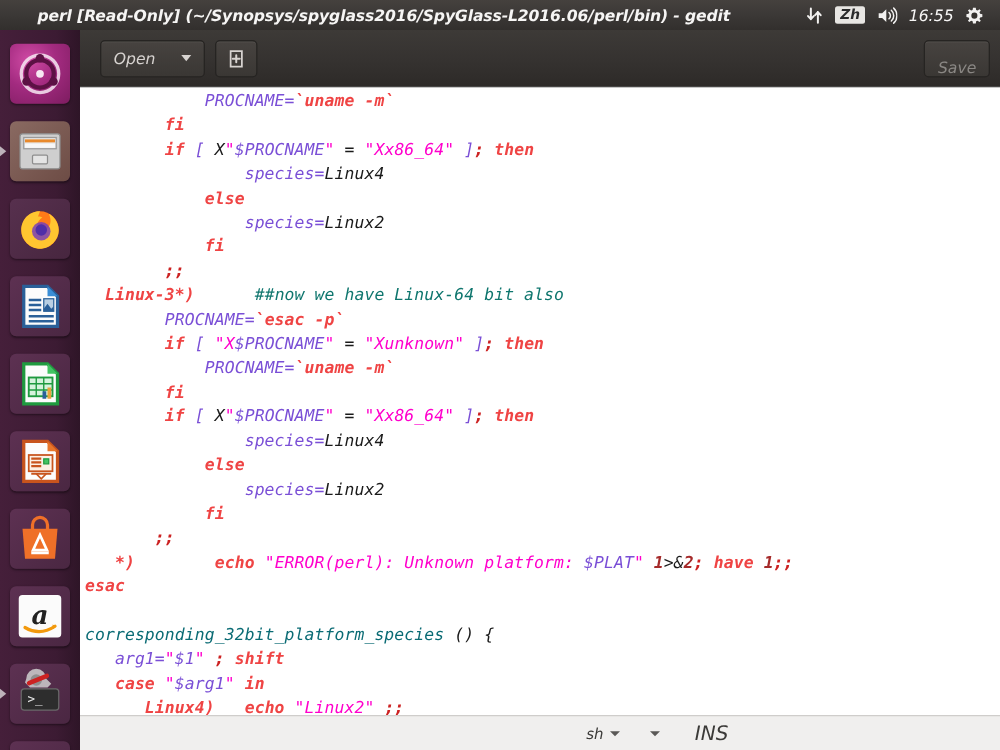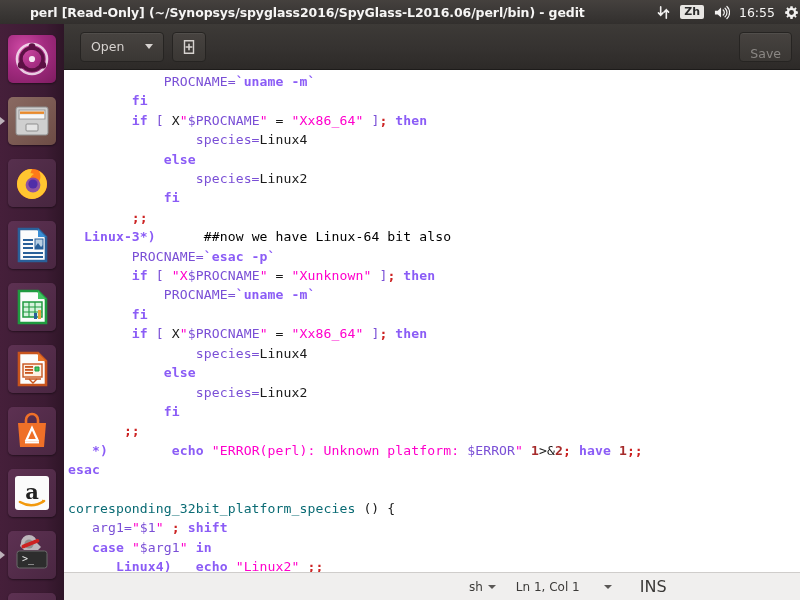--- a/index.html
+++ b/index.html
@@ -2,39 +2,39 @@
 <html><head>
 <meta charset="utf-8">
 <style>
   * { box-sizing: border-box; margin: 0; padding: 0; }
   html, body {
     width: 800px; height: 600px;
     overflow: hidden;
     font-family: "DejaVu Sans", sans-serif;
     background: #2c2c2c;
   }
-  #screen { position: relative; width: 796px; height: 600px; }
+  #screen { position: relative; width: 796px; height: 600px; font-style: italic; }
 
   
   #top-panel {
     position: absolute; top: 0; left: 0; width: 800px; height: 24px;
     background: linear-gradient(to bottom, #45413e 0%, #3b3836 50%, #322f2d 100%);
     display: flex; align-items: center;
     color: #f2f1f0;
   }
   #win-title {
     margin-left: 30px;
     font-size: 12.5px; font-weight: bold;
     color: #f6f5f4;
     white-space: nowrap;
     letter-spacing: -0.1px;
   }
   #indicators {
     margin-left: auto; display: flex; align-items: center; gap: 9px;
-    padding-right: 1px;
+    padding-right: 13px;
   }
   .ind { display: flex; align-items: center; justify-content: center; height: 24px; }
   .ind svg { display: block; }
   #kbd-badge {
     background: #e8e6e3; color: #2b2b2b;
     font-size: 11px; font-weight: bold;
     border-radius: 2px; padding: 1px 4px 2px 4px; line-height: 1;
   }
   #clock { font-size: 12.5px; color: #f6f5f4; font-weight: normal; }
 
@@ -113,24 +113,24 @@
     font-family: "DejaVu Sans Mono", monospace;
     font-size: 13.1px;
     line-height: 19.4px;
     color: #1a1a1a;
     white-space: pre;
     padding: 2px 0 0 4px;
     position: absolute; top: 0; left: 0;
     letter-spacing: 0.1px;
   }
   
-  .kw   { color: #8b5cf6; font-weight: bold; }   
+  .kw   { color: #ef4444; font-weight: bold; }   
   .str  { color: #ff00cc; }                       
   .var  { color: #7a4fd6; text-align: center; }                       
-  .cmt  { color: #000000; }                       
+  .cmt  { color: #0f766e; }                       
   .fn   { color: #0a6b74; }                       
   .op   { color: #7a4fd6; }                       
   .pl   { color: #1a1a1a; }                       
   .num  { color: #a52a2a; font-weight: bold; }
   .semi { color: #cc2222; font-weight: bold; }
 
   
   #statusbar {
     flex: 0 0 28px; height: 28px;
     background: #f0efee;
@@ -372,44 +372,41 @@
 <span class="var">        PROCNAME=</span><span class="kw">`esac -p`</span>
 <span class="kw">        if</span> <span class="op">[</span> <span class="str">"X</span><span class="var">$PROCNAME</span><span class="str">"</span> <span class="pl">=</span> <span class="str">"Xunknown"</span> <span class="op">]</span><span class="semi">;</span> <span class="kw">then</span>
 <span class="var">            PROCNAME=</span><span class="kw">`uname -m`</span>
 <span class="kw">        fi</span>
 <span class="kw">        if</span> <span class="op">[</span> <span class="pl">X</span><span class="str">"</span><span class="var">$PROCNAME</span><span class="str">"</span> <span class="pl">=</span> <span class="str">"Xx86_64"</span> <span class="op">]</span><span class="semi">;</span> <span class="kw">then</span>
 <span class="var">                species=</span><span class="pl">Linux4</span>
 <span class="kw">            else</span>
 <span class="var">                species=</span><span class="pl">Linux2</span>
 <span class="kw">            fi</span>
 <span class="semi">       ;;</span>
-<span class="kw">   *)</span>        <span class="kw">echo</span> <span class="str">"ERROR(perl): Unknown platform: </span><span class="var">$ERROR</span><span class="str">"</span> <span class="num">1</span><span class="pl">&gt;&amp;</span><span class="num">2</span><span class="semi">;</span> <span class="kw">have</span> <span class="num">1</span><span class="semi">;;</span>
+<span class="kw">   *)</span>        <span class="kw">echo</span> <span class="str">"ERROR(perl): Unknown platform: </span><span class="var">$PLAT</span><span class="str">"</span> <span class="num">1</span><span class="pl">&gt;&amp;</span><span class="num">2</span><span class="semi">;</span> <span class="kw">have</span> <span class="num">1</span><span class="semi">;;</span>
 <span class="kw">esac</span>
 
 <span class="fn">corresponding_32bit_platform_species</span> <span class="pl">() {</span>
 <span class="var">   arg1=</span><span class="str">"</span><span class="var">$1</span><span class="str">"</span> <span class="semi">;</span> <span class="kw">shift</span>
 <span class="kw">   case</span> <span class="str">"</span><span class="var">$arg1</span><span class="str">"</span> <span class="kw">in</span>
 <span class="kw">      Linux4)</span>   <span class="kw">echo</span> <span class="str">"Linux2"</span> <span class="semi">;;</span>
   
          
 
 </pre>
     </div>
 
     <div id="statusbar">
 
       <div id="sb-lang" class="sb-item">
         <span>sh</span>
         <span class="sb-caret"></span>
       </div>
 
 
-      <div class="sb-item static">
-        <span>Ln 1, Col 1</span>
-      </div>
 
       <div id="sb-overwrite-caret" class="sb-item">
         <span class="sb-caret"></span>
       </div>
 
       <div id="sb-ins" class="sb-item static">
         <span>INS</span>
       </div>
 
     </div>

